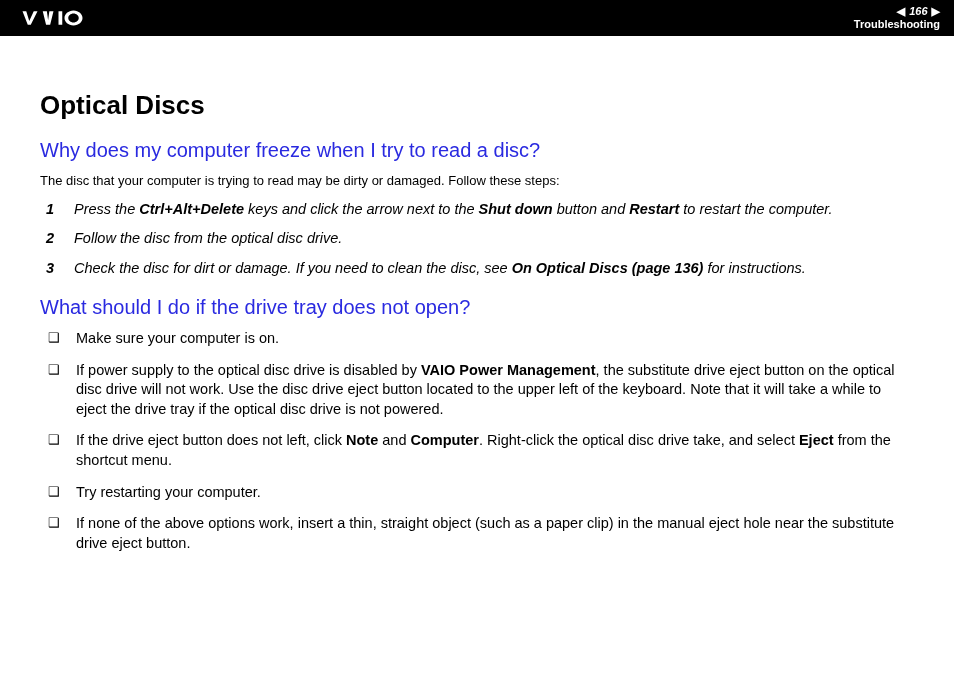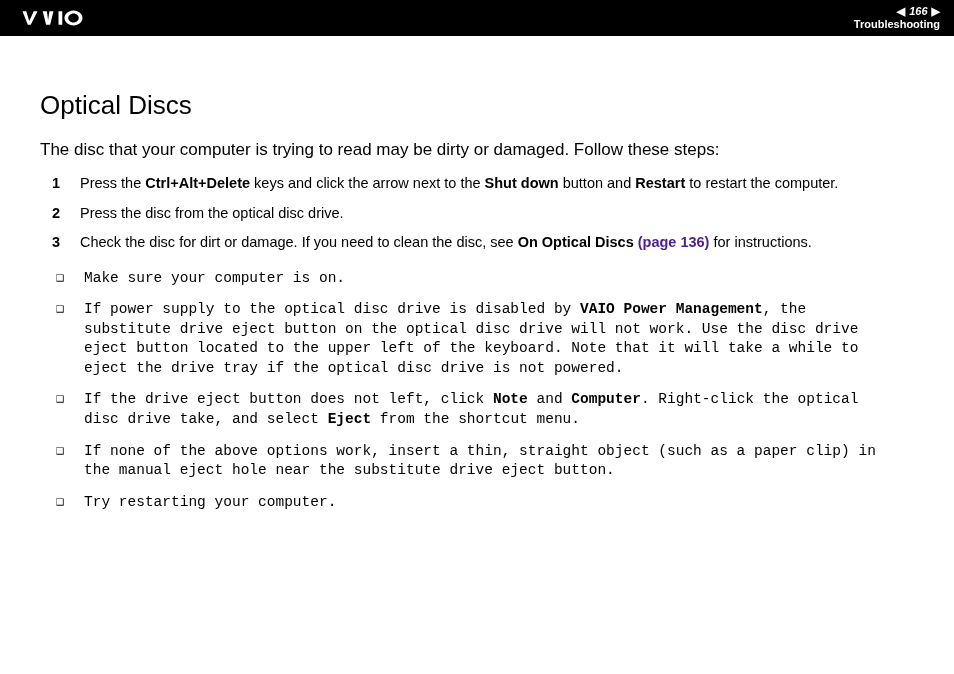--- a/index.html
+++ b/index.html
@@ -5,32 +5,32 @@
   * { margin: 0; padding: 0; box-sizing: border-box; }
   html, body { width: 954px; height: 674px; font-family: Arial, Helvetica, sans-serif; background: #fff; color: #000; }
   .header { background: #000; height: 36px; display: flex; align-items: center; justify-content: space-between; padding: 0 14px 0 20px; }
   .logo { color: #fff; display: flex; align-items: center; }
   .logo svg { height: 18px; }
   .header-right { display: flex; flex-direction: column; align-items: flex-end; color: #fff; font-size: 11px; line-height: 1.2; }
   .page-nav { display: flex; align-items: center; gap: 4px; font-style: italic; font-weight: bold; }
   .page-nav .arrow { font-style: normal; }
   .section-label { font-weight: bold; font-size: 11px; }
   .content { padding: 54px 40px 20px 40px; }
-  h1.topic { font-size: 26px; font-weight: normal; margin-bottom: 18px; }
+  h1.topic { font-size: 26px; font-weight: bold; margin-bottom: 18px; }
   h2.question { color: #2a2ae0; font-size: 20px; font-weight: normal; margin-bottom: 10px; margin-top: 18px; }
-  p.intro { font-size: 17px; margin-bottom: 10px; line-height: 1.35; }
-  ol.steps { list-style: none; counter-reset: step; margin: 12px; padding: 0; }
+  p.intro { font-size: 13px; margin-bottom: 10px; line-height: 1.35; }
+  ol.steps { list-style: none; counter-reset: step; margin: 6px; padding: 0; font-style: italic; }
   ol.steps li { counter-increment: step; display: flex; font-size: 14.5px; line-height: 1.35; margin-bottom: 10px; }
   ol.steps li::before { content: counter(step); font-weight: bold; width: 28px; flex-shrink: 0; }
-  ul.bullets { list-style: none; margin: 16px; padding: 0; font-family: Liberation Mono, monospace; }
+  ul.bullets { list-style: none; margin: 8px; padding: 0; }
   ul.bullets li { display: flex; font-size: 14.5px; line-height: 1.35; margin-bottom: 12px; }
   ul.bullets li .bx { width: 28px; flex-shrink: 0; font-size: 13px; }
   .bx::before { content: "❑"; }
   strong { font-weight: bold; }
-  a.pageref { color: #4c1d95; font-weight: bold; text-decoration: none; }
+  a.pageref { color: #000000; font-weight: bold; text-decoration: none; }
   .step-text, .bullet-text { flex: 1; }
 </style>
 </head>
 <body>
 
 <div class="header">
   <div class="logo">
     <svg viewBox="0 0 120 24" fill="#fff" width="92">
       <path d="M2 3 L9 21 L13 21 L22 3 L17 3 L11 16 L7 3 Z"></path>
       <path d="M40 3 L44 21 L49 21 L53 3 L48 3 L46.5 15 L45 3 Z" transform="translate(-15,0) scale(1.1,1)"></path>
@@ -44,48 +44,50 @@
       <span>166</span>
       <span class="arrow">▶</span>
     </div>
     <div class="section-label">Troubleshooting</div>
   </div>
 </div>
 
 <div class="content">
   <h1 class="topic">Optical Discs</h1>
 
+  <h2 class="question">Why does my computer freeze when I try to read a disc?</h2>
   <p class="intro">The disc that your computer is trying to read may be dirty or damaged. Follow these steps:</p>
   <ol class="steps">
     <li>
       <span class="step-text"><span>Press the </span><strong>Ctrl+Alt+Delete</strong><span> keys and click the arrow next to the </span><strong>Shut down</strong><span> button and </span><strong>Restart</strong><span> to restart the computer.</span></span>
     </li>
     <li>
-      <span class="step-text">Press the disc from the optical disc drive.</span>
+      <span class="step-text">Follow the disc from the optical disc drive.</span>
     </li>
     <li>
       <span class="step-text"><span>Check the disc for dirt or damage. If you need to clean the disc, see </span><strong>On Optical Discs</strong><a class="pageref"> (page 136)</a><span> for instructions.</span></span>
     </li>
   </ol>
 
+  <h2 class="question">What should I do if the drive tray does not open?</h2>
   <ul class="bullets">
     <li>
         <span class="bx"></span>
         <span class="bullet-text">Make sure your computer is on.</span>
       </li>
     <li>
         <span class="bx"></span>
         <span class="bullet-text"><span>If power supply to the optical disc drive is disabled by </span><strong>VAIO Power Management</strong><span>, the substitute drive eject button on the optical disc drive will not work. Use the disc drive eject button located to the upper left of the keyboard. Note that it will take a while to eject the drive tray if the optical disc drive is not powered.</span></span>
       </li>
     <li>
         <span class="bx"></span>
         <span class="bullet-text"><span>If the drive eject button does not left, click </span><strong>Note</strong><span> and </span><strong>Computer</strong><span>. Right-click the optical disc drive take, and select </span><strong>Eject</strong><span> from the shortcut menu.</span></span>
       </li>
     <li>
         <span class="bx"></span>
-        <span class="bullet-text">If none of the above options work, insert a thin, straight object (such as a paper clip) in the manual eject hole near the substitute drive eject button.</span>
+        <span class="bullet-text">Try restarting your computer.</span>
       </li>
     <li>
         <span class="bx"></span>
-        <span class="bullet-text">Try restarting your computer.</span>
+        <span class="bullet-text">If none of the above options work, insert a thin, straight object (such as a paper clip) in the manual eject hole near the substitute drive eject button.</span>
       </li>
   </ul>
 </div>
 
 </body></html>

